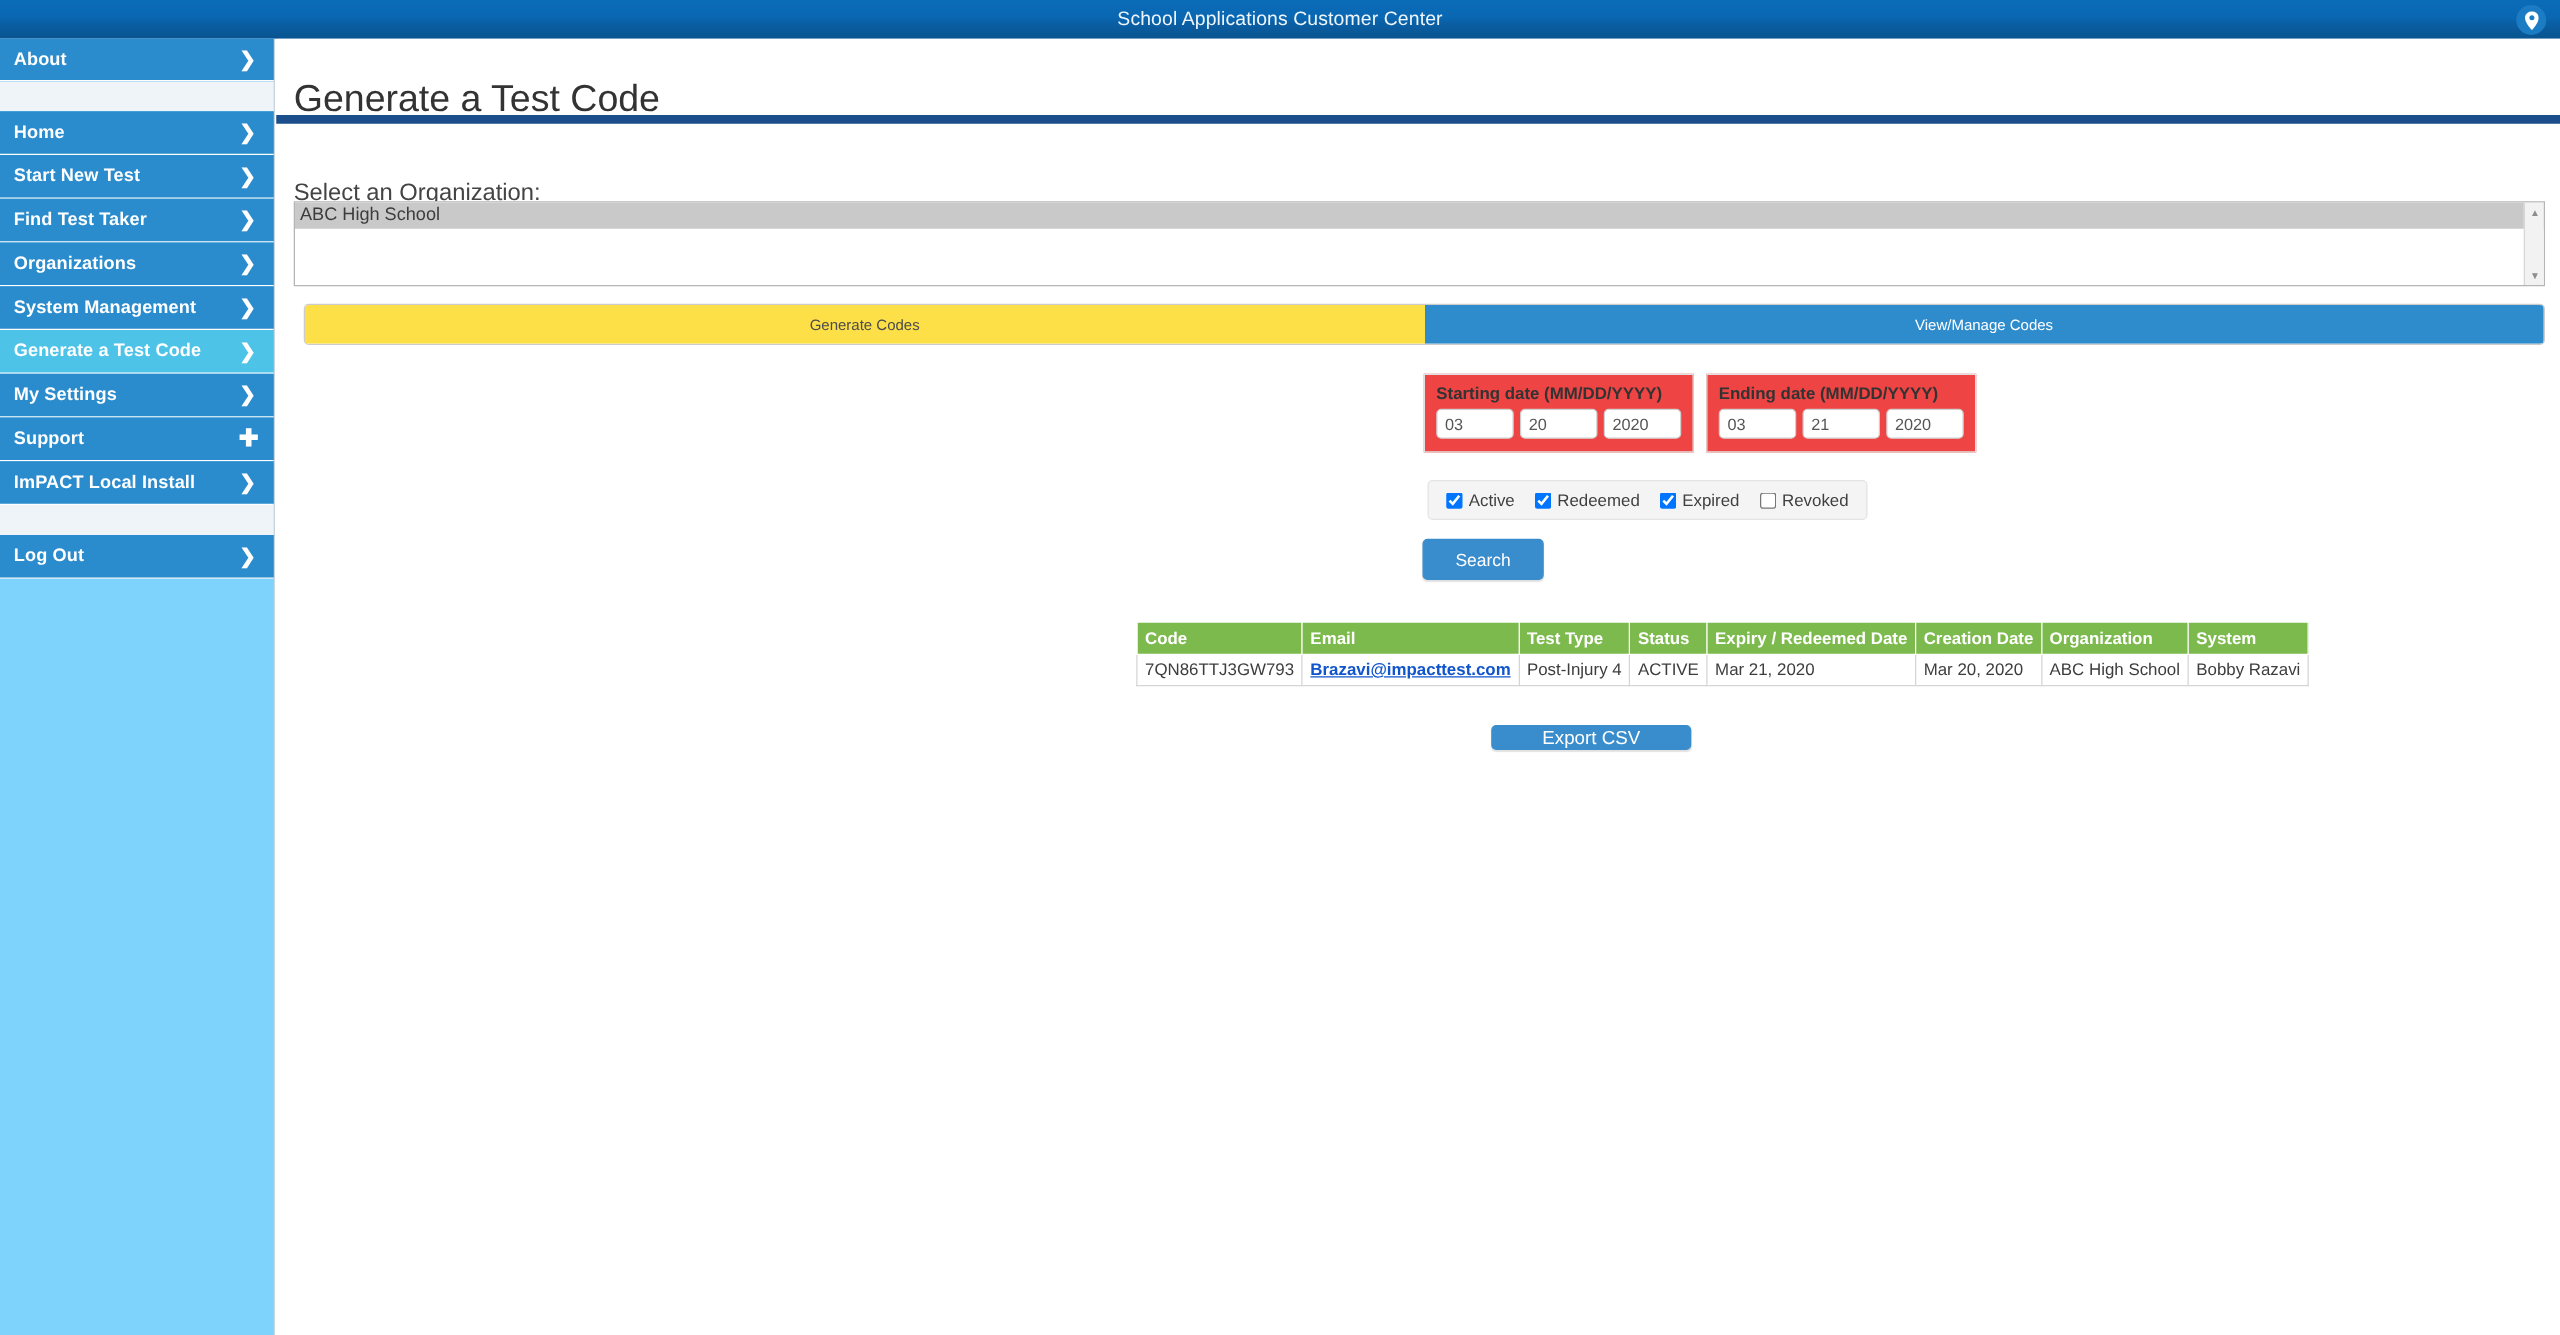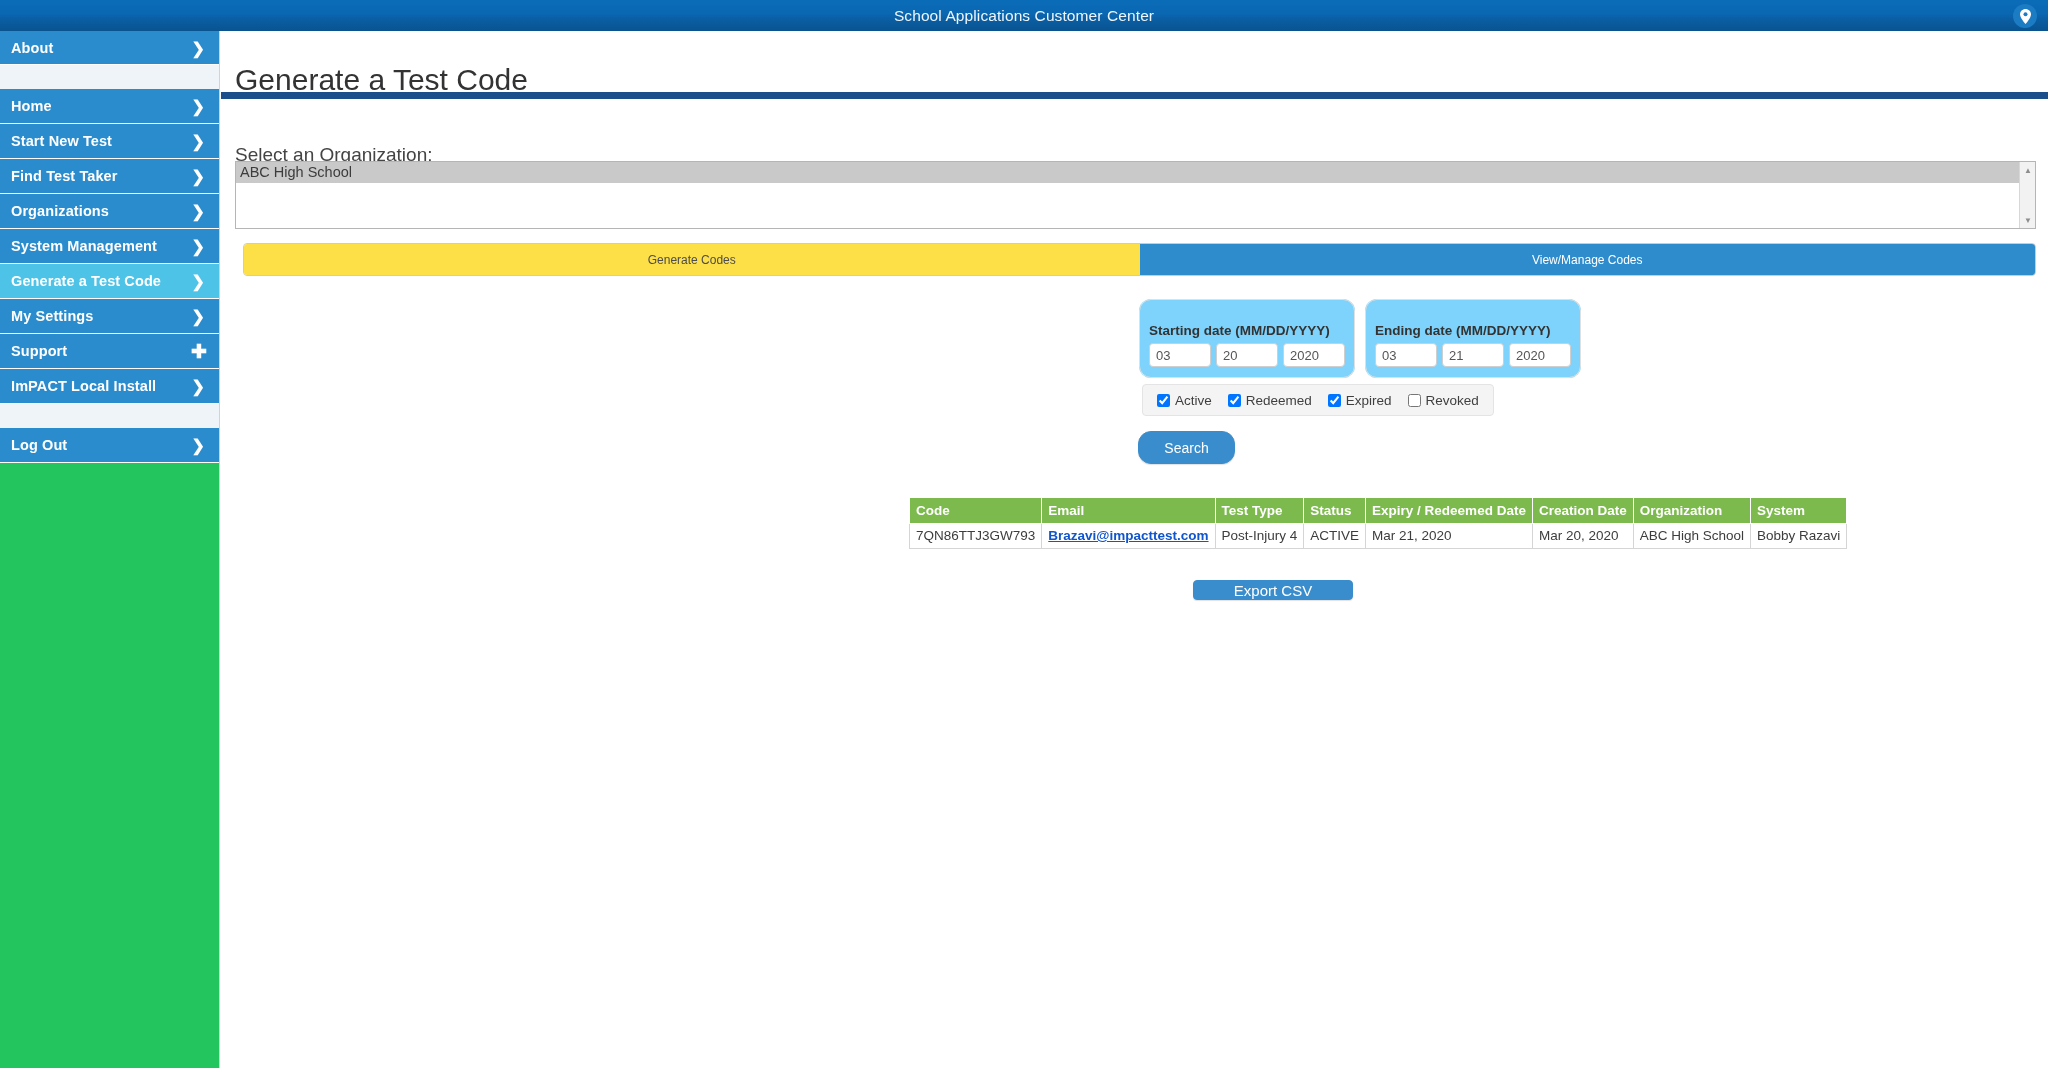--- a/index.html
+++ b/index.html
@@ -28,21 +28,21 @@
     position: absolute; right: 11px; top: 4px;
     width: 24px; height: 24px; border-radius: 50%;
     background: #1b7cc4;
     display: flex; align-items: center; justify-content: center;
   }
   .pin-icon { display:block; }
 
   
   .sidebar {
     position: absolute; left: 0; top: 31px; width: 220px; height: 1037px;
-    background: #22c55e;
+    background: #7dd3fc;
     border-right: 1px solid #c9d6de;
   }
   .nav-group { margin: 0; padding: 0; }
   .nav-gap { height: 24px; background: #eef4f8; }
   .nav-item {
     position: relative;
     height: 35px;
     background: #2a8ccd;
     border-bottom: 1px solid #ffffff;
     color: #ffffff;
@@ -124,22 +124,22 @@
     background: #fde047;
     cursor: pointer;
   }
   .tab.selected {
     background: #2e8ccd; color: #ffffff;
   }
 
   
   .date-panel {
     position: absolute; top: 268px;
-    background: #7dd3fc; border: 1px solid #e0e0e0; border-radius: 12px;
-    padding: 23px 9px 10px 9px;
+    background: #ef4444; border: 1px solid #e0e0e0; border-radius: 0;
+    padding: 7px 9px 10px 9px;
   }
   .date-panel.start { left: 916px; width: 212px; }
   .date-panel.end   { left: 1142px; width: 209px; }
   .date-legend {
     font-size: 13.5px; font-weight: bold; color: #333333;
     margin-bottom: 5px;
   }
   .date-inputs { display: flex; gap: 5px; }
   .date-inputs input {
     height: 24px;
@@ -169,21 +169,21 @@
   
   .btn-primary {
     background: #3a8dcc; color: #ffffff;
     border: 1px solid #3a8dcc; border-radius: 4px;
     font-size: 14px; font-family: "Liberation Sans", sans-serif;
     cursor: pointer;
     box-shadow: 0 1px 1px rgba(0,0,0,.12);
   }
   .btn-search {
     position: absolute; left: 917px; top: 400px;
-    width: 97px; height: 33px; border-radius: 13px;
+    width: 97px; height: 33px;
   }
   .btn-export {
     position: absolute; left: 972px; top: 549px;
     width: 160px; height: 20px;
     font-size: 15px;
   }
 
   
   .results {
     position: absolute; left: 688px; top: 466px;

